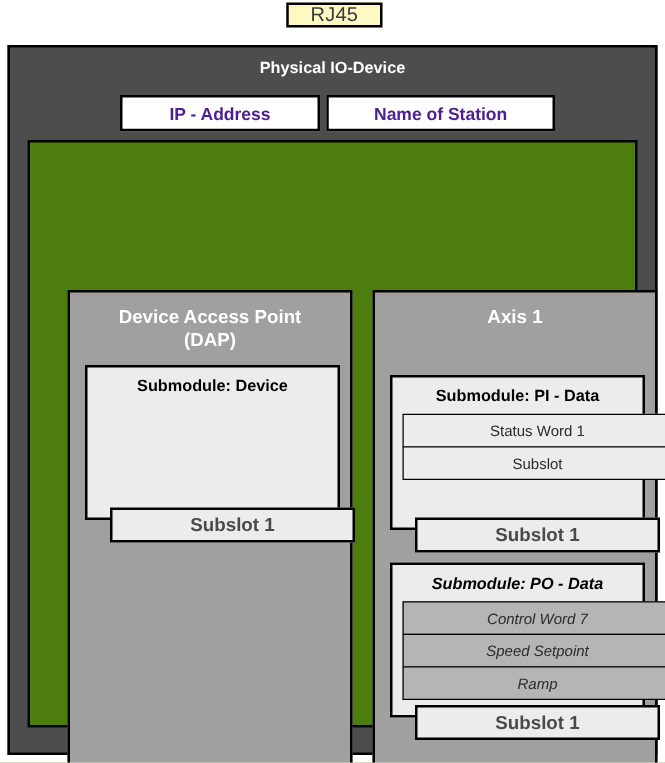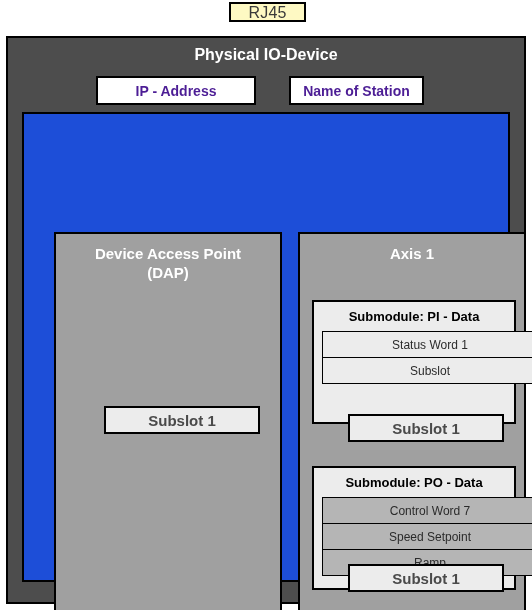--- a/index.html
+++ b/index.html
@@ -29,37 +29,37 @@
 
   
   #device {
     left: 6px; top: 36px; width: 520px; height: 568px;
     background: #4d4d4d;
     border: 2px solid #000000;
   }
   #device-title {
     left: 0; top: 8px; width: 100%;
     text-align: center;
-    font-size: 16px; font-weight: bold; color: #ffffff;
+    font-size: 13px; font-weight: bold; color: #ffffff;
   }
 
   
   .whitebox {
     background: #ffffff;
     border: 2px solid #000000;
     display: flex; align-items: center; justify-content: center;
     font-size: 14px; font-weight: bold; color: #4c1d95;
   }
   #ip-address  { left: 96px;  top: 76px; width: 160px; height: 29px; }
-  #station-name{ left: 289px; top: 76px; width: 135px; height: 29px; }
+  #station-name{ left: 261px; top: 76px; width: 183px; height: 29px; }
 
   
   #api {
     left: 22px; top: 112px; width: 488px; height: 470px;
-    background: #1d4ed8;
+    background: #4d7c0f;
     border: 2px solid #000000;
   }
   #api-label {
     left: 0; bottom: 9px; width: 100%;
     text-align: center;
     font-size: 14px; font-weight: bold; color: #ffffff;
   }
 
   
   .slot-box {
@@ -77,21 +77,21 @@
     line-height: 19px;
   }
 
   
   .submodule {
     border: 2px solid #000000;
     left: 12px; width: 204px;
   }
   #sub-device  { background: #ececec; top: 58px;  height: 124px; }
   #sub-pi      { background: #ececec; top: 66px;  height: 124px; }
-  #sub-po      { background: #ececec; top: 232px; height: 124px; }
+  #sub-po      { background: #ececec; top: 216px; height: 124px; font-style: italic; }
 
   .submodule-title {
     left: 0; top: 7px; width: 100%;
     text-align: center;
     font-size: 13px; font-weight: bold; color: #000000;
   }
 
   
   .row-list { left: 8px; top: 29px; width: 216px; }
   .data-row {
@@ -105,21 +105,21 @@
   .data-row:first-child { margin-top: 0; }
   .rows-light .data-row { background: #ececec; }
   .rows-dark  .data-row { background: #b5b5b5; }
 
   
   .tab {
     border: 2px solid #000000;
     display: flex; align-items: center; justify-content: center;
     font-size: 15px; font-weight: bold; color: #4a4a4a;
   }
-  .subslot { background: #ececec; left: 48px; width: 156px; height: 28px; }
+  .subslot { background: #ececec; left: 32px; width: 196px; height: 28px; }
   #subslot-dap { top: 172px; }
   #subslot-pi  { top: 180px; }
   #subslot-po  { top: 330px; }
 </style>
 </head>
 <body>
 
 <div class="abs" id="rj45">
   <span>RJ45</span>
 </div>
@@ -139,20 +139,24 @@
 
 <div class="abs" id="api">
 
   <div class="abs slot-box" id="slot-dap">
 
     <div class="abs slot-title">
       <div>Device Access Point</div>
       <div>(DAP)</div>
     </div>
 
+    <div class="abs submodule" id="sub-device">
+      <div class="abs submodule-title">Submodule: Device</div>
+      <div class="abs row-list rows-light"></div>
+    </div>
 
     <div class="abs tab subslot" id="subslot-dap">
       <span>Subslot 1</span>
     </div>
 
   </div>
 
   <div class="abs slot-box" id="slot-axis">
 
     <div class="abs slot-title">

